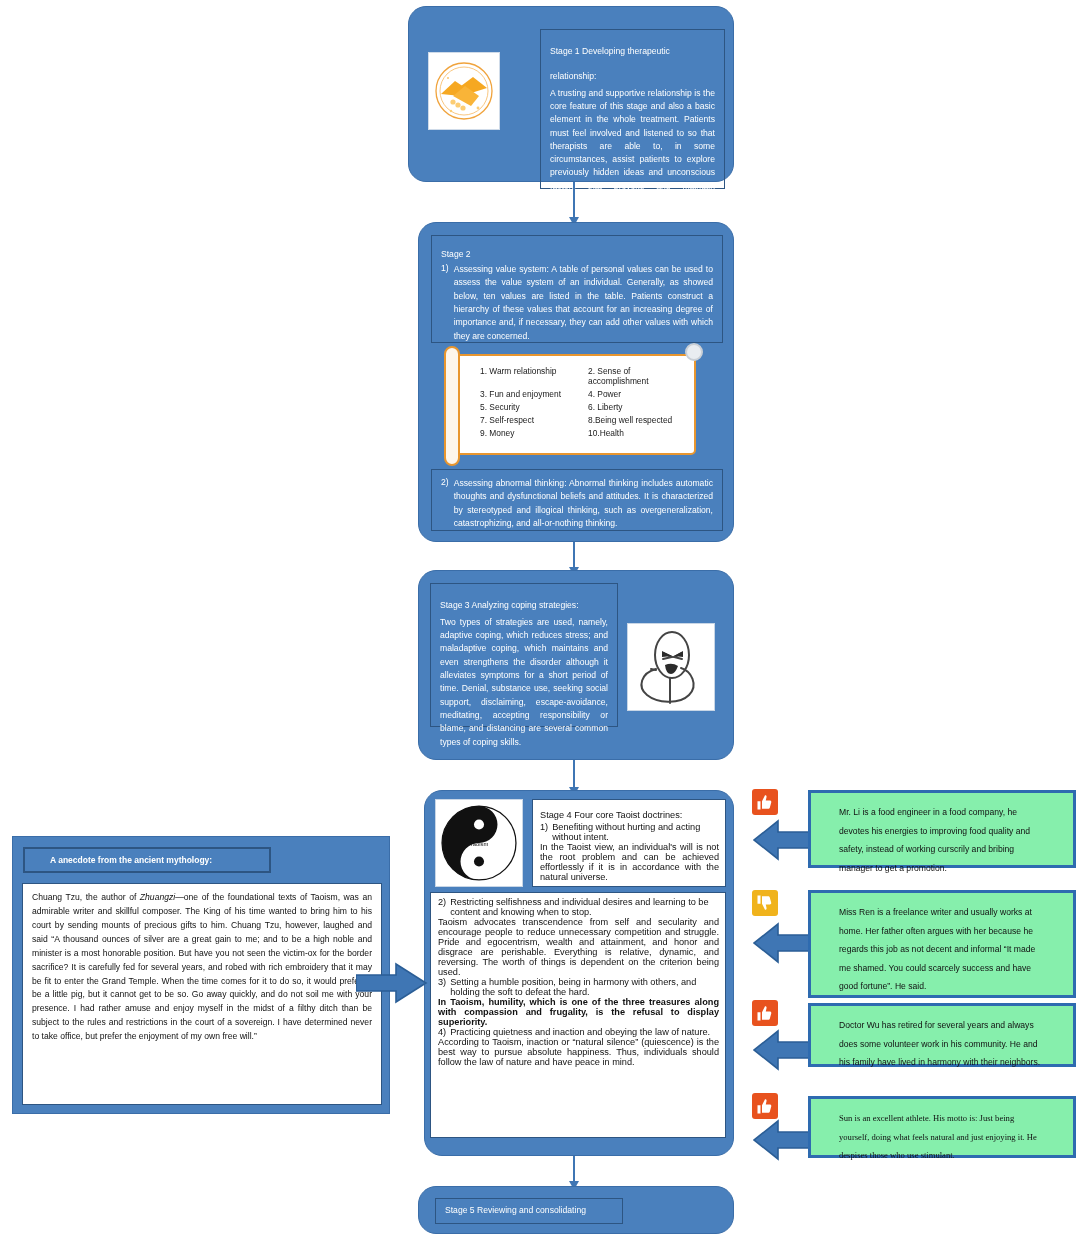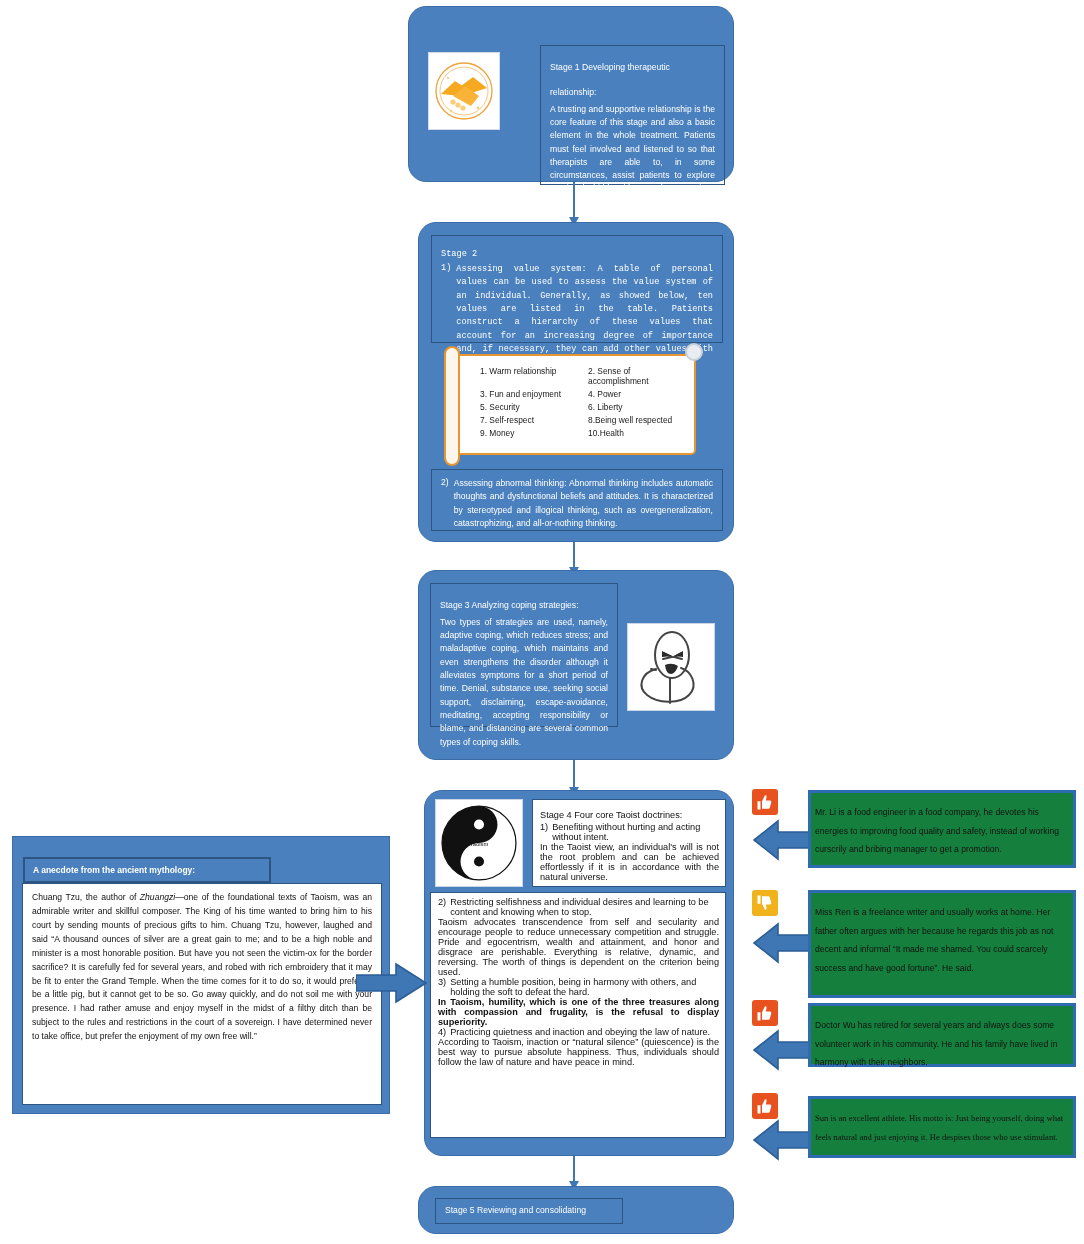--- a/index.html
+++ b/index.html
@@ -54,48 +54,47 @@
   
   .barrow-left {
     position: absolute;
     color: #3f76b4;
   }
   .barrow-left svg, .barrow-right svg { display:block; }
 
   
   .case-box {
     position: absolute;
-    background: #15803d;
+    background: #86efac;
     border: 3px solid #2e6bb0;
     color: #111;
-    padding: 8px 4px;
+    padding: 8px 28px;
   }
   .thumb {
     position: absolute;
     width: 26px; height: 26px;
     border-radius: 3px;
     display: flex; align-items: center; justify-content: center;
     font-size: 17px; line-height: 1;
   }
   .thumb.up { background: #e8521e; color:#fff; }
   .thumb.down { background: #f0b31c; color:#fff; }
 
   
   .anec-card {
     position: absolute;
     background: #4a80bd;
     border: 1px solid #3a6da8;
   }
   .anec-head {
     border: 2px solid #2d5582;
     color: #fff;
-    padding: 6px 8px;
+    padding: 6px 25px;
     font-size: 8.5px;
     font-weight: bold;
-    margin-top: 10px;
   }
   .anec-body {
     background: #ffffff;
     border: 1px solid #2d5582;
     color: #111;
     padding: 7px 9px;
     font-size: 8.6px;
     line-height: 1.62;
   }
 
@@ -152,31 +151,31 @@
         <path d="M22 40 L34 30 L48 40 L40 50 Z" fill="#f9b438"></path>
         <circle cx="22" cy="46" r="2.6" fill="#fccd74"></circle>
         <circle cx="27" cy="49" r="2.6" fill="#fccd74"></circle>
         <circle cx="32" cy="52" r="2.6" fill="#fccd74"></circle>
         <path d="M16 22 l2 0 M17 21 l0 2" stroke="#f9c470" stroke-width="1"></path>
         <circle cx="47" cy="52" r="1.4" fill="#fccd74"></circle>
         <circle cx="20" cy="55" r="1.2" fill="#fccd74"></circle>
       </svg>
     </div>
 
-    <div class="panel-blue lh" style="position:absolute; left:131px; top:38px; width:185px; height:140px;">
+    <div class="panel-blue lh" style="position:absolute; left:131px; top:22px; width:185px; height:160px;">
       <span class="txt-title">Stage 1 Developing therapeutic relationship:</span>
       <span class="txt-body just" style="display:block;">A trusting and supportive relationship is the core feature of this stage and also a basic element in the whole treatment. Patients must feel involved and listened to so that therapists are able to, in some circumstances, assist patients to explore previously hidden ideas and unconscious factors that provoke and maintain abnormal emotions or actions.</span>
     </div>
   </div>
 
   <div class="conn" style="left:573px; top:182px; height:36px;"></div>
 
   <div class="stage" style="left:418px; top:222px; width:316px; height:320px;">
 
-    <div class="panel-blue" style="position:absolute; left:12px; top:12px; width:292px; height:108px;font-family:Liberation Mono, monospace;">
+    <div class="panel-blue" style="position:absolute; left:12px; top:12px; width:292px; height:108px;">
       <span class="txt-title">Stage 2</span>
       <div style="display:flex; gap:5px; margin-top:2px;">
         <span class="txt-body">1)</span>
         <span class="txt-body just lh">Assessing value system: A table of personal values can be used to assess the value system of an individual. Generally, as showed below, ten values are listed in the table. Patients construct a hierarchy of these values that account for an increasing degree of importance and, if necessary, they can add other values with which they are concerned.</span>
       </div>
     </div>
 
     <div class="scroll-wrap" style="left:31px; top:131px; width:246px; height:101px;">
       <div class="scroll-roll" style="left:-8px; top:-10px; height:120px;"></div>
       <div style="position:absolute; right:-9px; top:-13px; width:18px; height:18px; border:2.5px solid #c9cfd6; border-radius:9px; background:#e9edf1;"></div>

